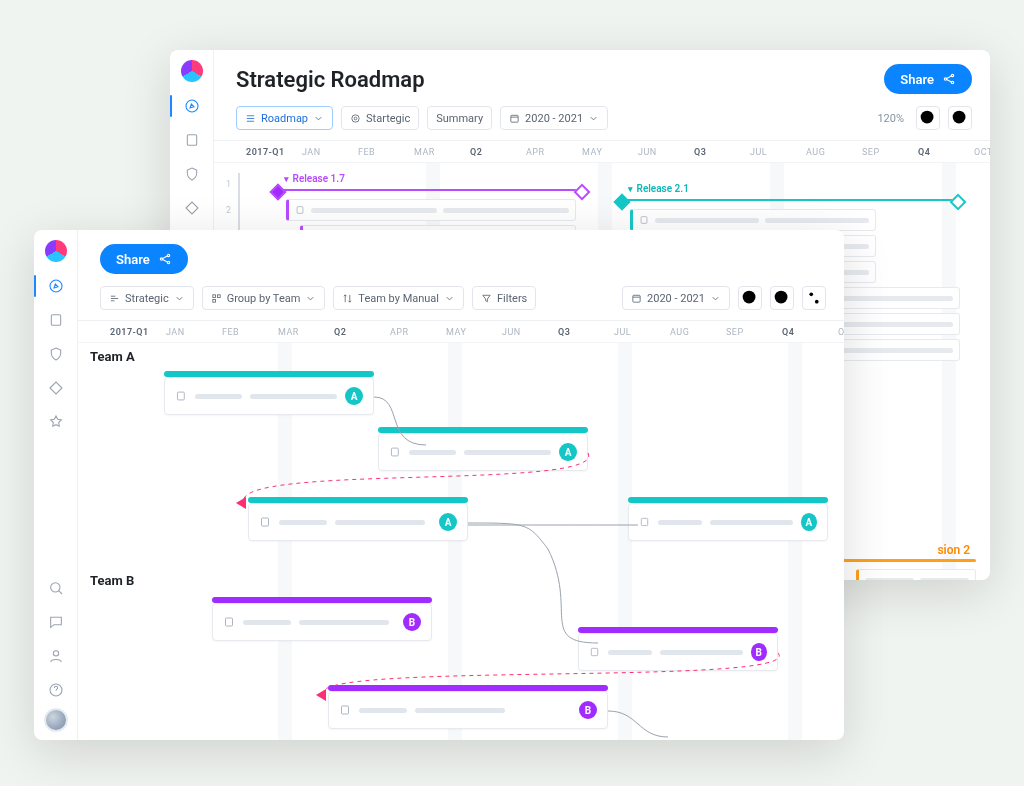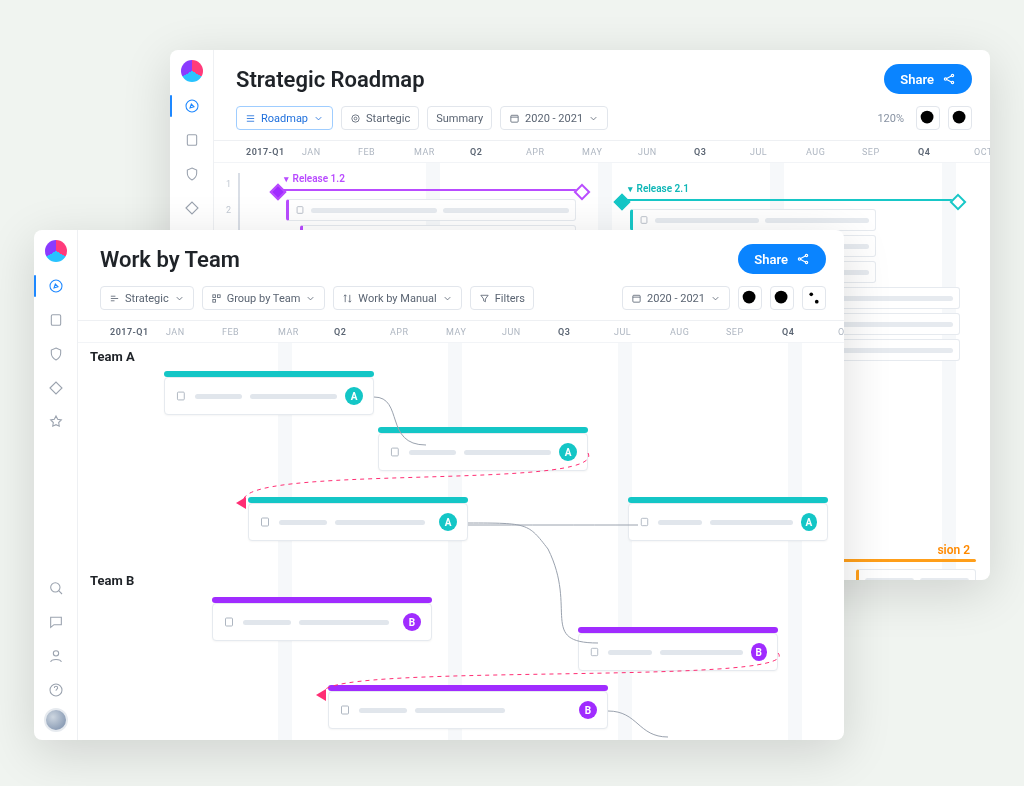--- a/index.html
+++ b/index.html
@@ -196,21 +196,21 @@
 
       <div class="canvas">
 
         <div class="col" style="left:212px"></div>
           <div class="col" style="left:384px"></div>
           <div class="col" style="left:556px"></div>
           <div class="col" style="left:728px"></div>
 
         <div class="rel" style="left:70px;top:10px;color:#b94cff">
           <span class="chev">▾</span>
-          <span>Release 1.2</span>
+          <span>Release 1.7</span>
         </div>
         <div class="rel-bar purple" style="left:62px;top:26px;width:308px"></div>
         <div class="lane" style="top:10px">
             <span class="num">1</span>
           </div>
         <div class="lane" style="top:36px">
             <span class="num">2</span>
           </div>
         <div class="lane" style="top:62px">
             <span class="num">3</span>
@@ -363,21 +363,20 @@
               <circle cx="12" cy="12" r="9"></circle>
               <path d="M9.5 9a2.5 2.5 0 115 0c0 1.5-2.5 2-2.5 4"></path>
             </svg>
           </div>
       </div>
       <div class="avatar"></div>
     </div>
 
     <div class="win-body">
       <div class="hdr">
-        <div class="title">Work by Team</div>
         <button class="share-btn">
           <span>Share</span>
           <svg viewBox="0 0 24 24">
               <circle cx="6" cy="12" r="2"></circle>
               <circle cx="18" cy="6" r="2"></circle>
               <circle cx="18" cy="18" r="2"></circle>
               <path d="M8 11l8-4M8 13l8 4"></path>
             </svg>
         </button>
       </div>
@@ -400,21 +399,21 @@
             </svg>
           <span>Group by Team</span>
           <svg viewBox="0 0 24 24">
               <path d="M6 9l6 6 6-6"></path>
             </svg>
         </div>
         <div class="chip">
           <svg viewBox="0 0 24 24">
               <path d="M7 4v16M7 4l-3 3M7 4l3 3M17 20V4M17 20l3-3M17 20l-3-3"></path>
             </svg>
-          <span>Work by Manual</span>
+          <span>Team by Manual</span>
           <svg viewBox="0 0 24 24">
               <path d="M6 9l6 6 6-6"></path>
             </svg>
         </div>
         <div class="chip">
           <svg viewBox="0 0 24 24">
               <path d="M4 5h16l-6 8v6l-4-2v-4z"></path>
             </svg>
           <span>Filters</span>
         </div>

